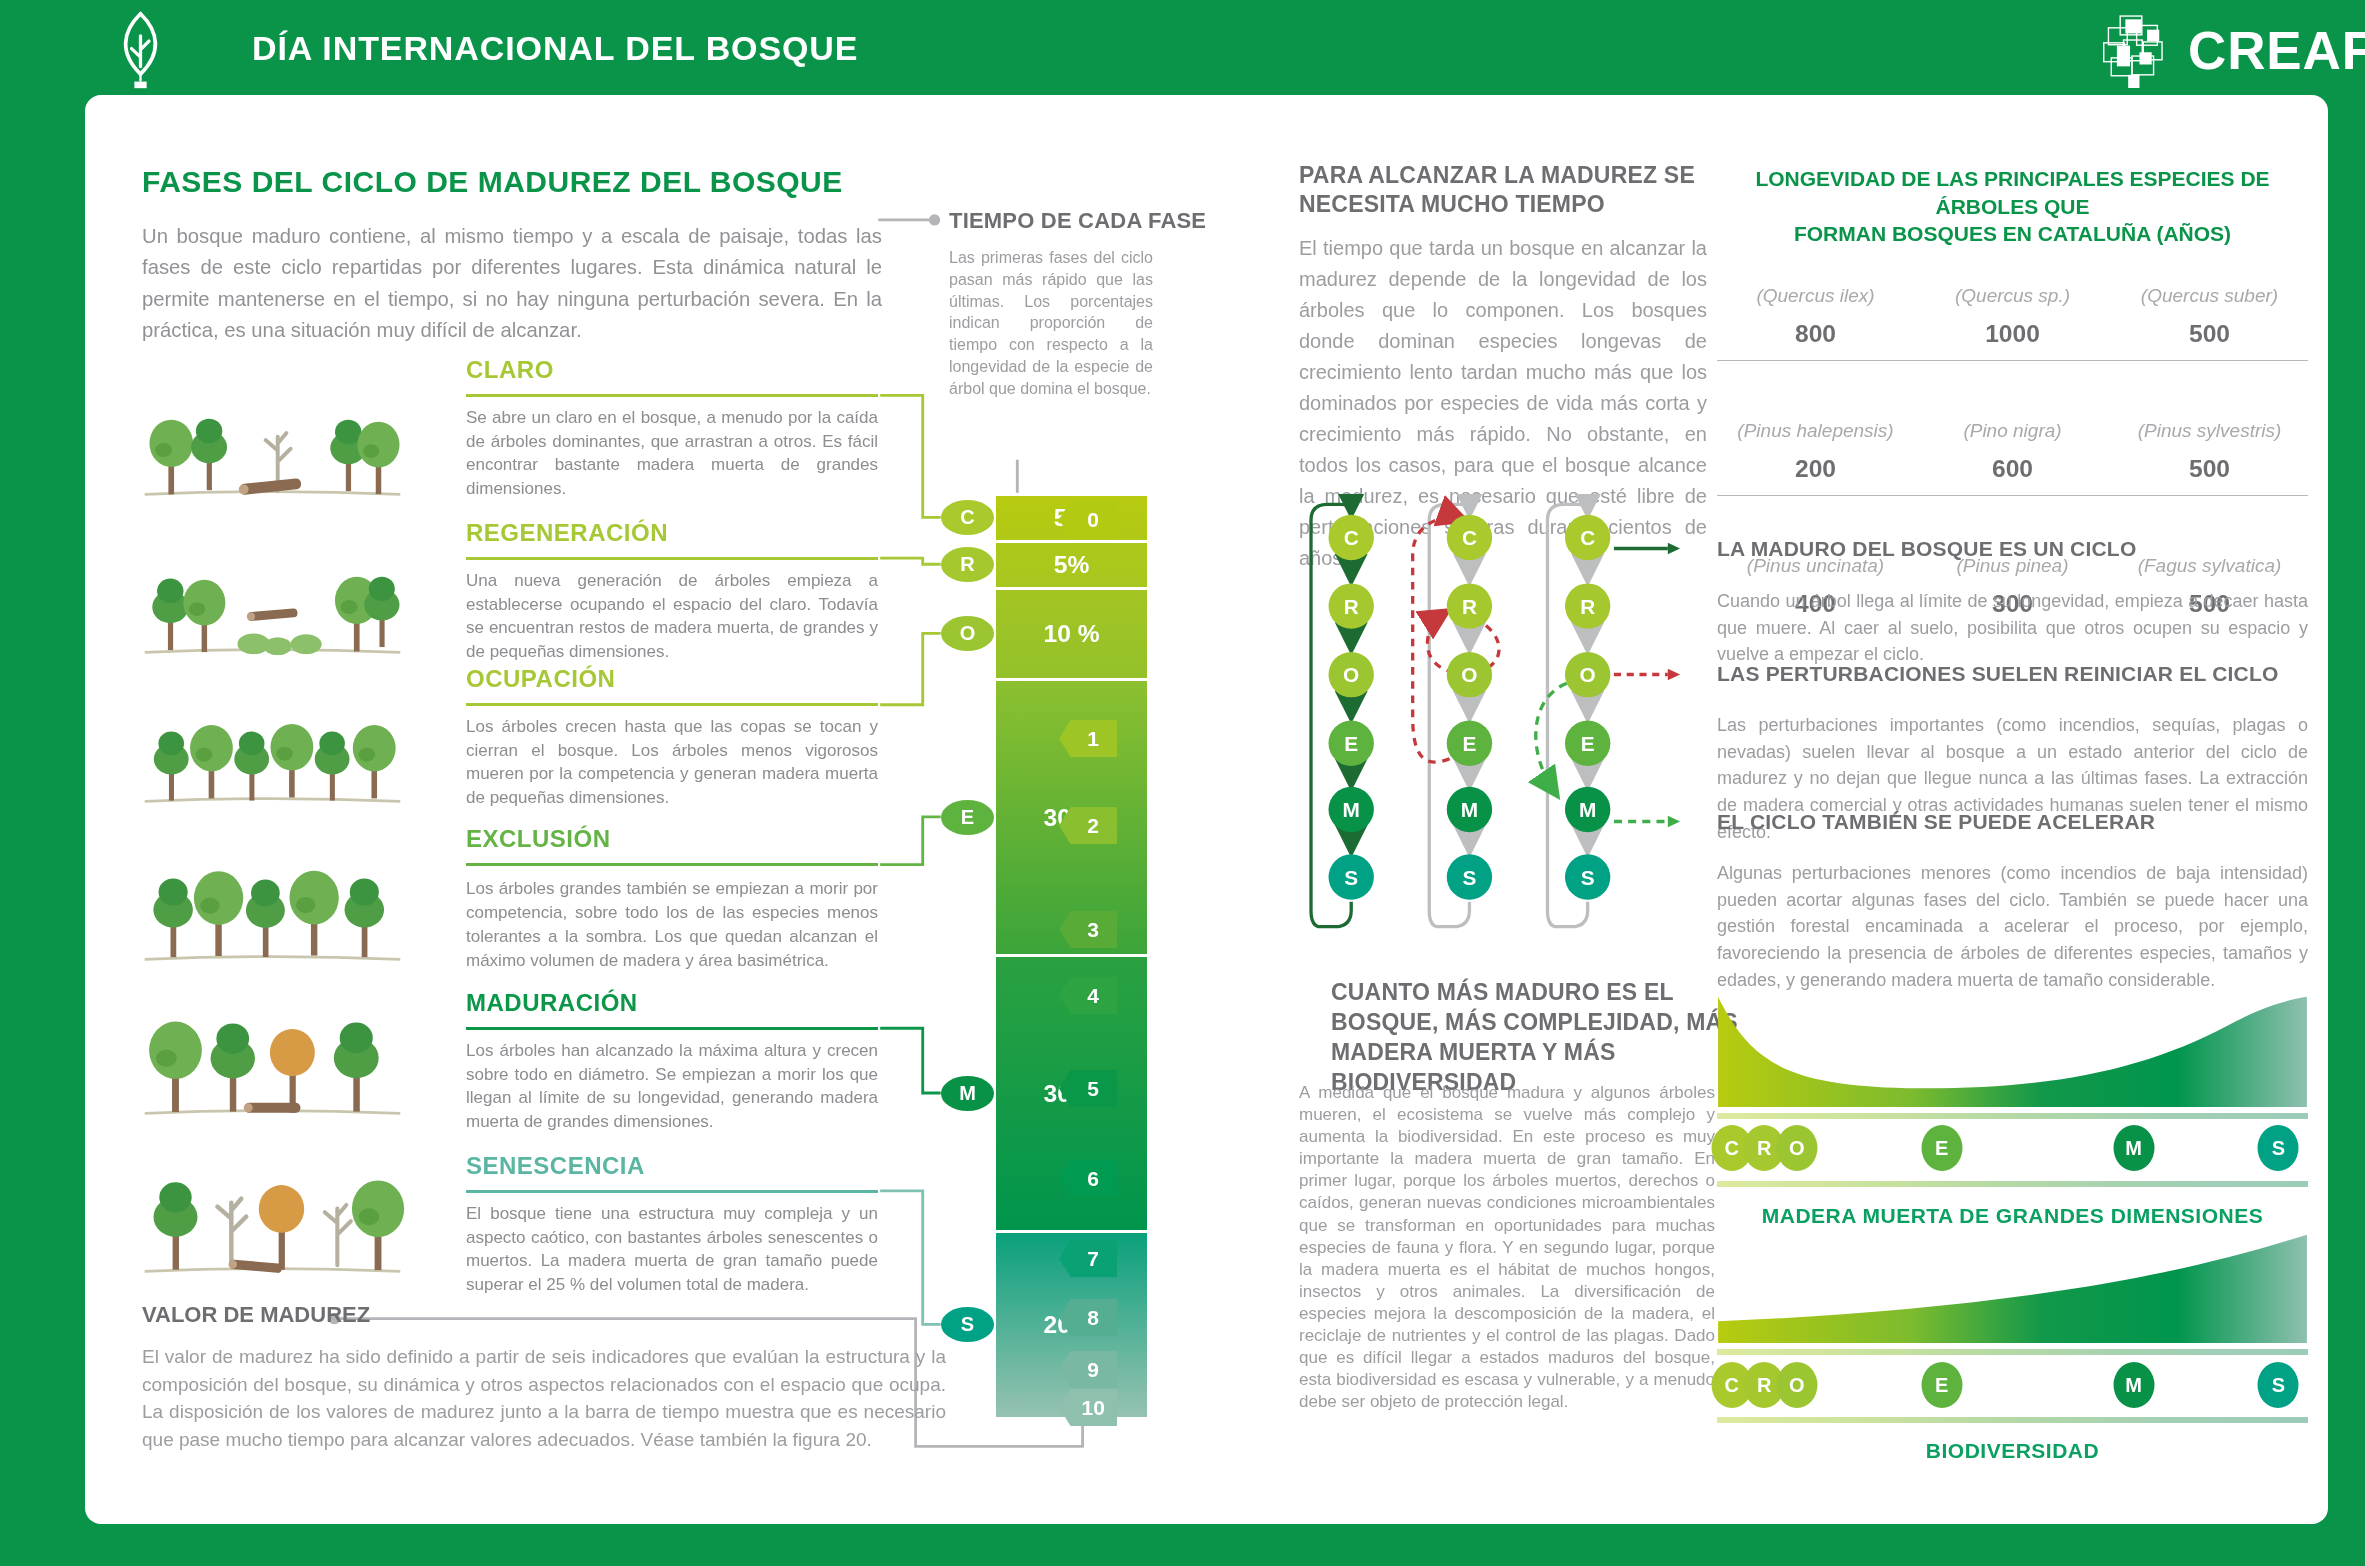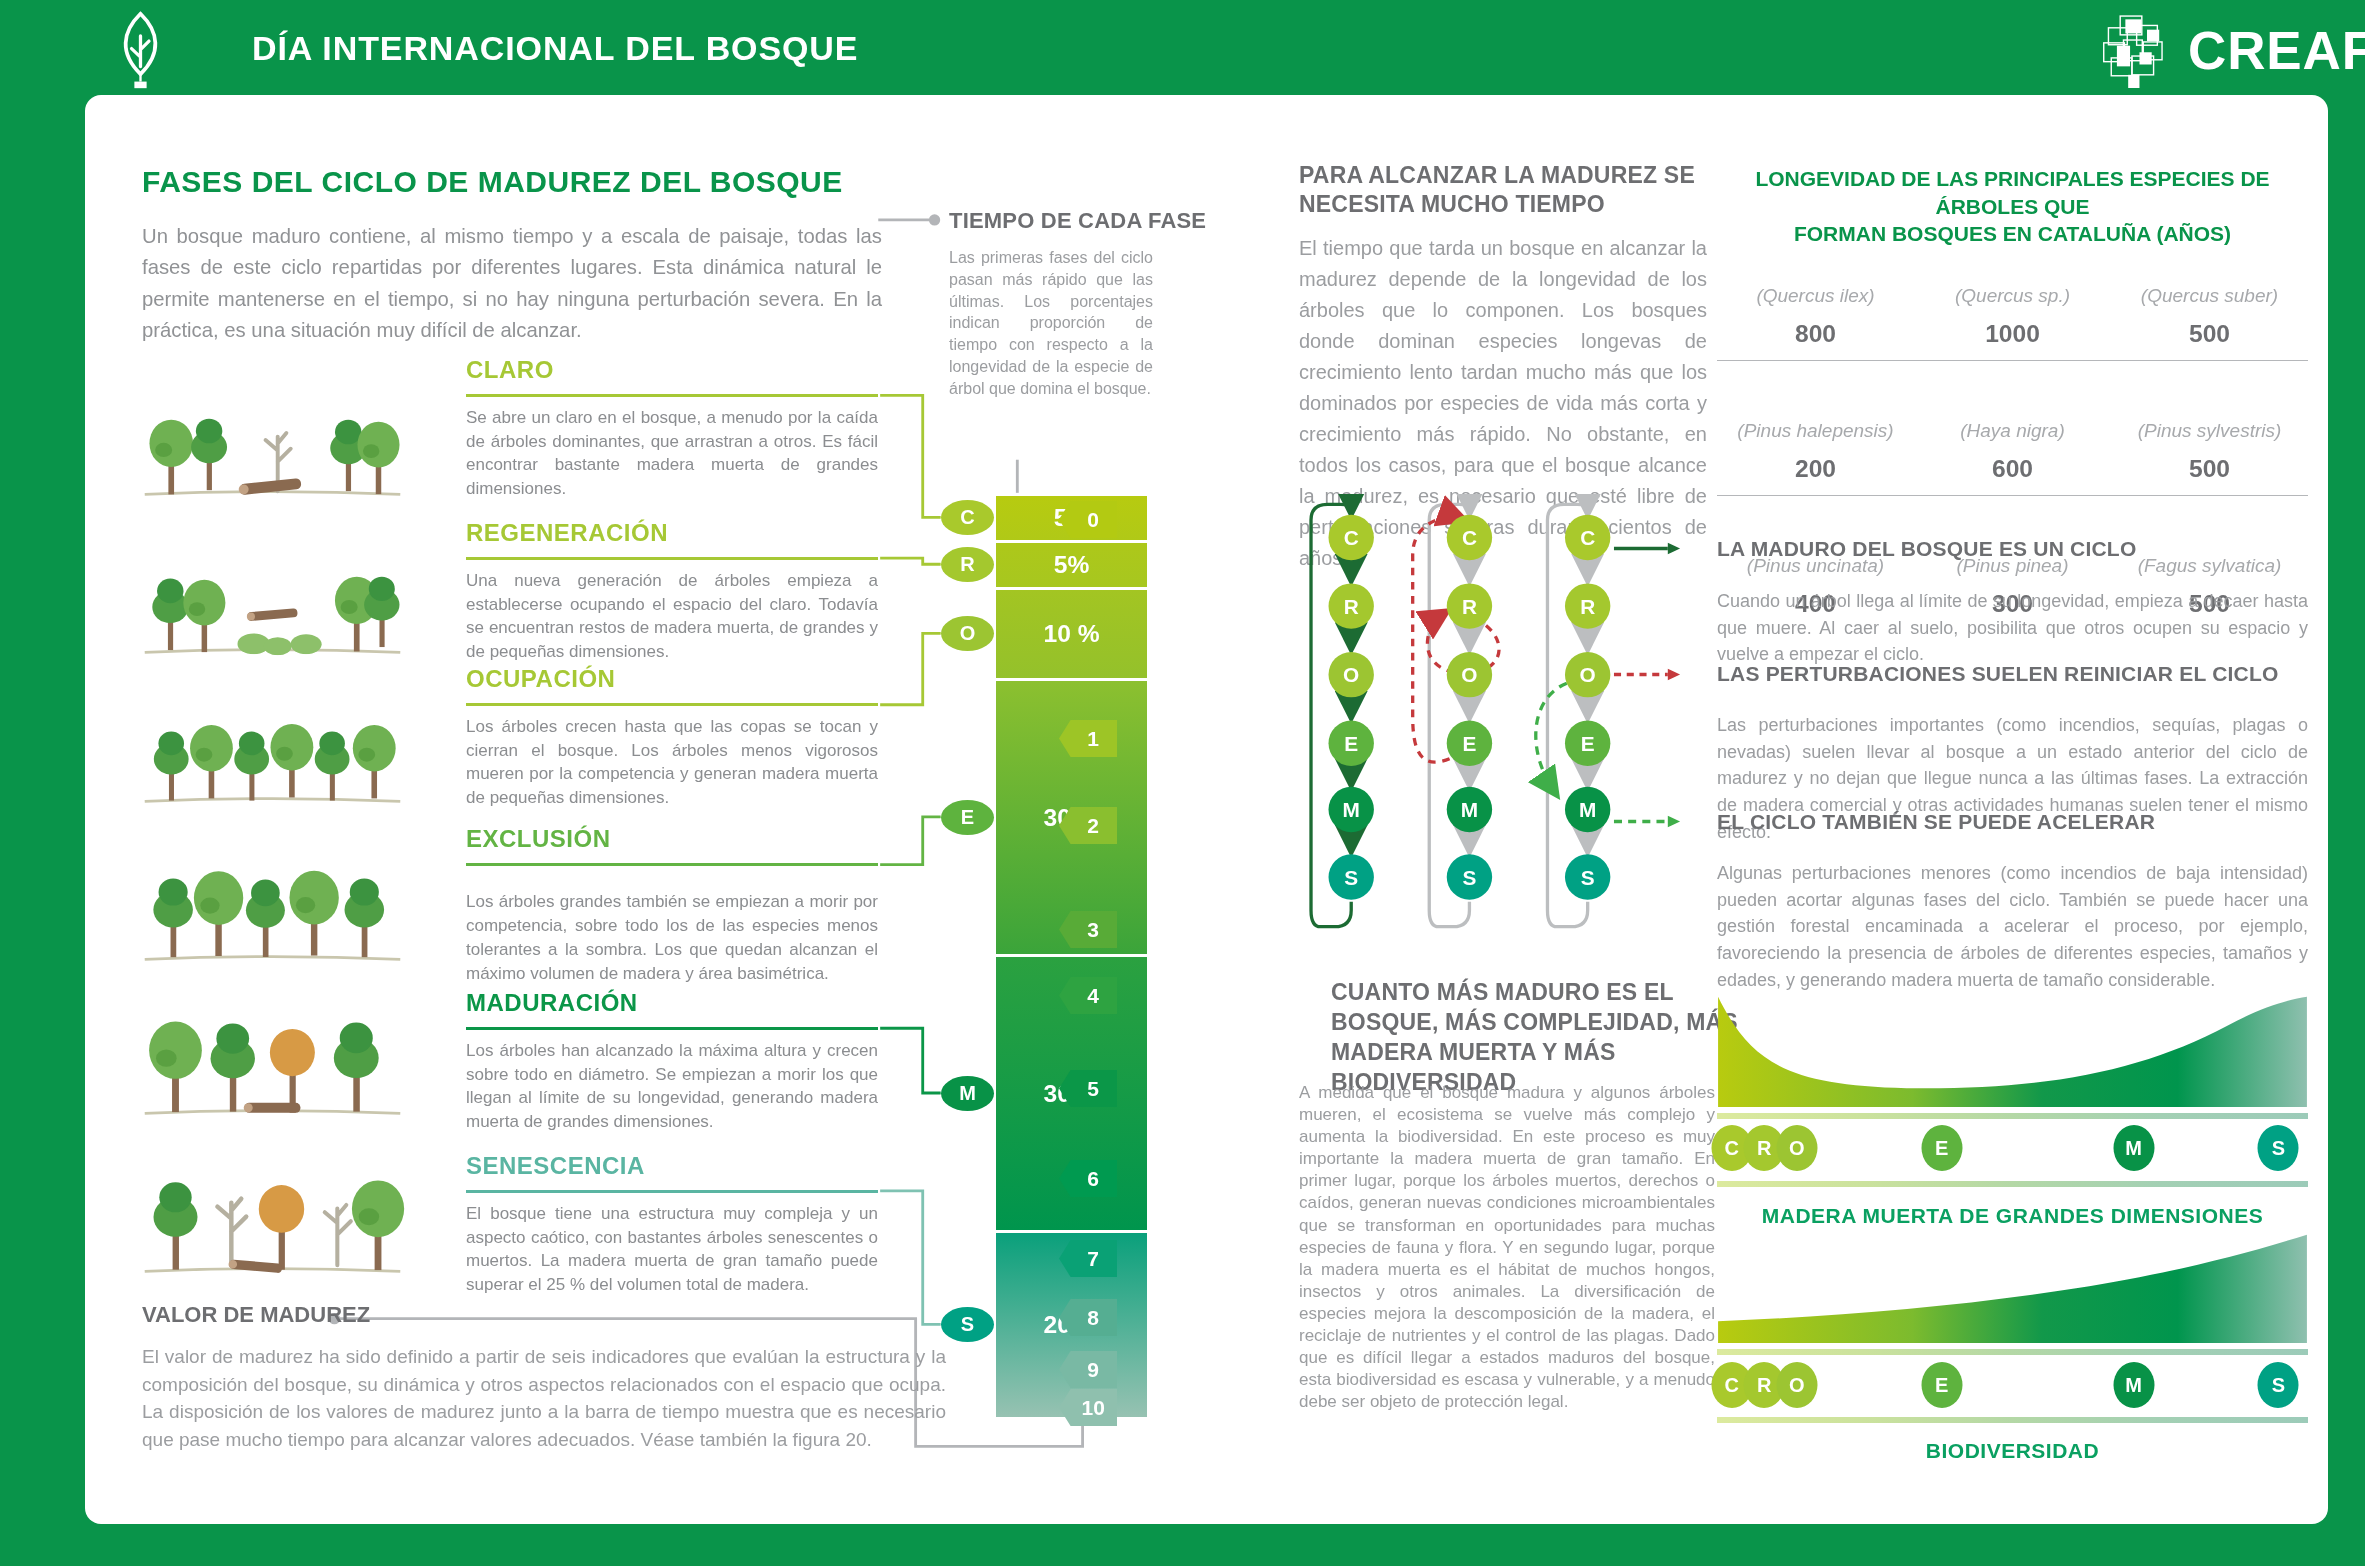--- a/index.html
+++ b/index.html
@@ -191,21 +191,21 @@
   <div class="abs" style="left:466px;top:519px">
     <div class="phase-head" style="color:#a6c835;border-color:#a6c835">REGENERACIÓN</div>
     <div class="phase-desc" style="margin-top:8.5px">Una nueva generación de árboles empieza a establecerse ocupando el espacio del claro. Todavía se encuentran restos de madera muerta, de grandes y de pequeñas dimensiones.</div>
   </div>
   <div class="abs" style="left:466px;top:665px">
     <div class="phase-head" style="color:#a6c835;border-color:#a6c835">OCUPACIÓN</div>
     <div class="phase-desc" style="margin-top:8.5px">Los árboles crecen hasta que las copas se tocan y cierran el bosque. Los árboles menos vigorosos mueren por la competencia y generan madera muerta de pequeñas dimensiones.</div>
   </div>
   <div class="abs" style="left:466px;top:825px">
     <div class="phase-head" style="color:#63b444;border-color:#63b444">EXCLUSIÓN</div>
-    <div class="phase-desc" style="margin-top:24px">Los árboles grandes también se empiezan a morir por competencia, sobre todo los de las especies menos tolerantes a la sombra. Los que quedan alcanzan el máximo volumen de madera y área basimétrica.</div>
+    <div class="phase-desc" style="margin-top:11px">Los árboles grandes también se empiezan a morir por competencia, sobre todo los de las especies menos tolerantes a la sombra. Los que quedan alcanzan el máximo volumen de madera y área basimétrica.</div>
   </div>
   <div class="abs" style="left:466px;top:989px">
     <div class="phase-head" style="color:#0b9648;border-color:#0b9648">MADURACIÓN</div>
     <div class="phase-desc" style="margin-top:8.5px">Los árboles han alcanzado la máxima altura y crecen sobre todo en diámetro. Se empiezan a morir los que llegan al límite de su longevidad, generando madera muerta de grandes dimensiones.</div>
   </div>
   <div class="abs" style="left:466px;top:1152px">
     <div class="phase-head" style="color:#5ab5a2;border-color:#5ab5a2">SENESCENCIA</div>
     <div class="phase-desc" style="margin-top:8.5px">El bosque tiene una estructura muy compleja y un aspecto caótico, con bastantes árboles senescentes o muertos. La madera muerta de gran tamaño puede superar el 25 % del volumen total de madera.</div>
   </div>
 
@@ -397,21 +397,21 @@
         </div>
     </div>
     <div class="long-row">
       <div class="long-cell">
           <div class="sp-name">Pino carrasco</div>
           <div class="sp-latin">(Pinus halepensis)</div>
           <div class="sp-years">200</div>
         </div>
       <div class="long-cell">
           <div class="sp-name">Pino negral</div>
-          <div class="sp-latin">(Haya nigra)</div>
+          <div class="sp-latin">(Pino nigra)</div>
           <div class="sp-years">600</div>
         </div>
       <div class="long-cell">
           <div class="sp-name">Pino rojo</div>
           <div class="sp-latin">(Pinus sylvestris)</div>
           <div class="sp-years">500</div>
         </div>
     </div>
     <div class="long-row">
       <div class="long-cell">

